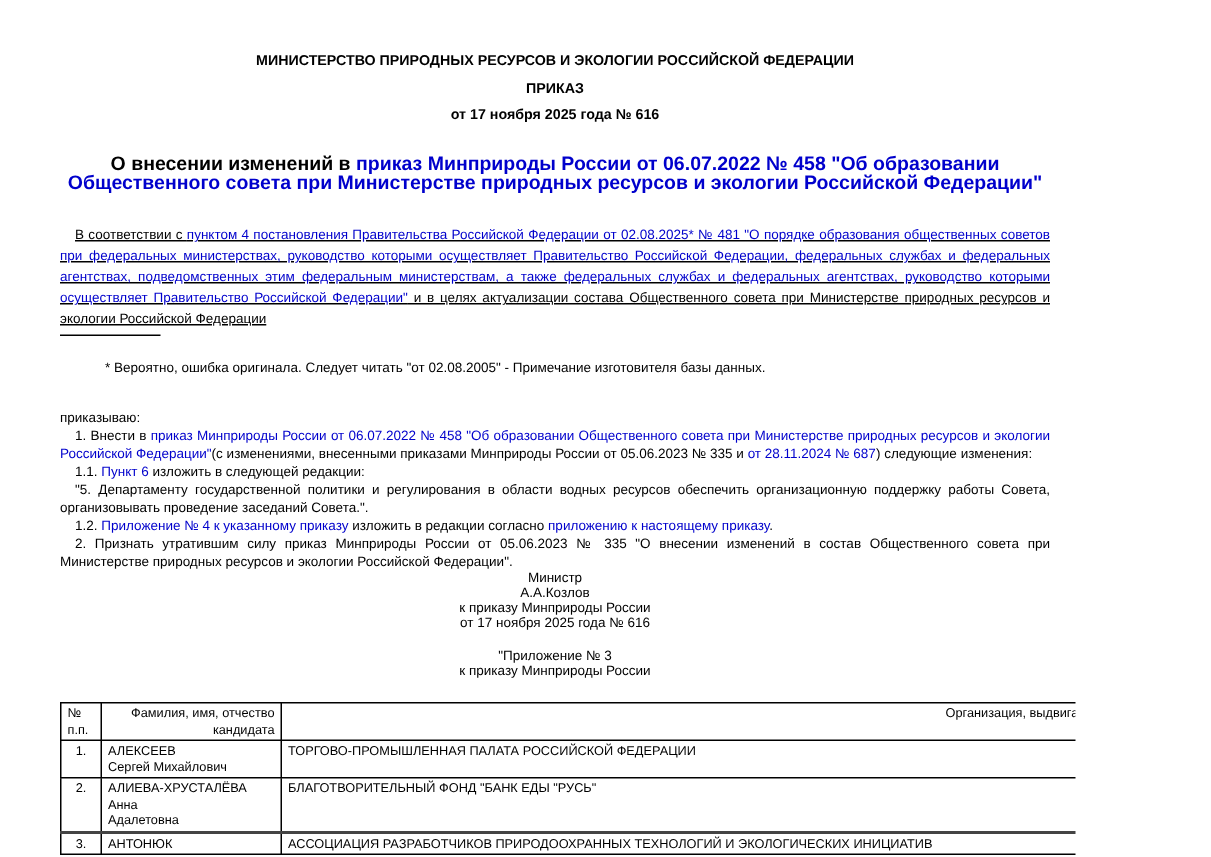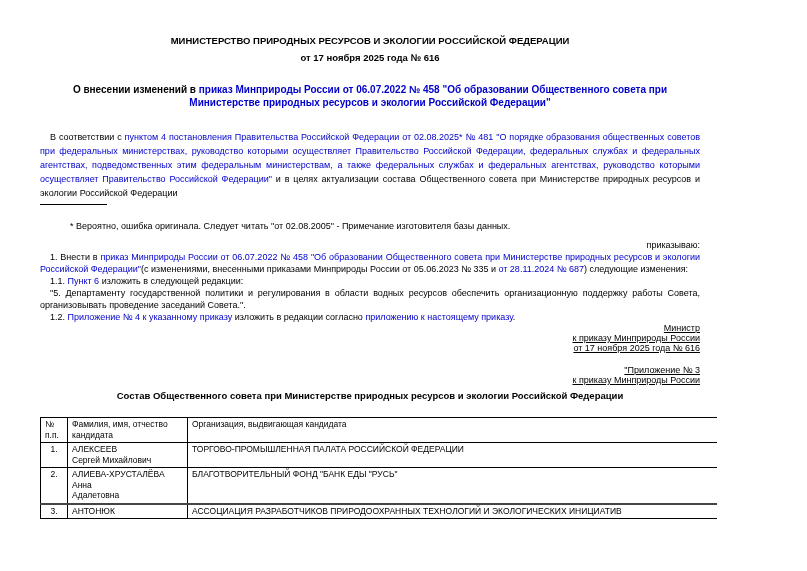--- a/index.html
+++ b/index.html
@@ -14,112 +14,115 @@
     font-family: "Liberation Sans", sans-serif;
     font-size: 9px;
     overflow: hidden;
   }
   .content { padding: 0 17px 0 40px; }
   .centered { text-align: center; }
   .bold { font-weight: bold; }
   .ministry { margin-top: 36px; font-size: 9.5px; line-height: 10px; }
   .doc-type { margin-top: 9px; font-size: 9.5px; line-height: 10px; }
   .doc-date { margin-top: 7px; font-size: 9.5px; line-height: 10px; }
-  .doc-title { margin-top: 20px; font-size: 10px; line-height: 13px; }
+  .doc-title { margin-top: 20px; font-size: 13px; line-height: 13px; }
   .link { color: var(--link-color); }
   .para {
     margin-top: 21px;
     text-align: justify;
     text-indent: 10px;
     line-height: 14px;
+    text-decoration: underline;
   }
   .footnote-sep {
     margin-top: 4px;
     width: 67px;
     border-top: 1px solid #000;
     height: 0;
   }
   .footnote {
     margin-top: 16px;
     text-indent: 30px;
     line-height: 11px;
   }
-  .resolution { margin-top: 7px; line-height: 12px; text-align: right; }
+  .resolution { margin-top: 21px; line-height: 12px; }
   .order-item {
     text-align: justify;
     text-indent: 10px;
     line-height: 12px;
   }
-  .right-block { text-align: right; line-height: 10px; text-decoration: underline; }
+  .right-block { text-align: center; line-height: 10px; }
   .annex-note { margin-top: 0; }
   .annex-header { margin-top: 12px; }
   .appendix-title { margin-top: 6px; font-size: 9.5px; line-height: 10px; }
   table.members {
     margin-top: 16px;
     width: 750px;
     border-collapse: collapse;
     table-layout: fixed;
   }
   table.members td, table.members th {
     border: 1px solid #000;
     font-size: 8.5px;
     font-weight: normal;
     line-height: 10.5px;
     vertical-align: top;
     padding: 1px 4px 2px 4px;
   }
-  table.members th { text-align: left; }
+  table.members th { text-align: right; }
   table.members th.num-h { text-align: left; }
   .col-num { width: 27px; }
   .col-name { width: 120px; }
   td.cell-num { text-align: center; padding-left: 1px; padding-right: 1px; }
   tr.thick-top td { border-top: 2px solid #444; }
 </style>
 </head>
 <body>
 
 <div class="page">
   <div class="content">
 
     <div class="ministry centered bold">МИНИСТЕРСТВО ПРИРОДНЫХ РЕСУРСОВ И ЭКОЛОГИИ РОССИЙСКОЙ ФЕДЕРАЦИИ</div>
+    <div class="doc-type centered bold">ПРИКАЗ</div>
     <div class="doc-date centered bold">от 17 ноября 2025 года № 616</div>
 
     <div class="doc-title centered bold"><span>О внесении изменений в </span><span class="link">приказ Минприроды России от 06.07.2022 № 458 "Об образовании Общественного совета при Министерстве природных ресурсов и экологии Российской Федерации"</span></div>
 
     <div class="para"><span>В соответствии с </span><span class="link">пунктом 4 постановления Правительства Российской Федерации от 02.08.2025* № 481 "О порядке образования общественных советов при федеральных министерствах, руководство которыми осуществляет Правительство Российской Федерации, федеральных службах и федеральных агентствах, подведомственных этим федеральным министерствам, а также федеральных службах и федеральных агентствах, руководство которыми осуществляет Правительство Российской Федерации"</span><span> и в целях актуализации состава Общественного совета при Министерстве природных ресурсов и экологии Российской Федерации</span></div>
 
     <div class="footnote-sep"></div>
     <div class="footnote">* Вероятно, ошибка оригинала. Следует читать "от 02.08.2005" - Примечание изготовителя базы данных.</div>
 
     <div class="resolution">приказываю:</div>
 
     <div class="order-item"><span>1. Внести в </span><span class="link">приказ Минприроды России от 06.07.2022 № 458 "Об образовании Общественного совета при Министерстве природных ресурсов и экологии Российской Федерации"</span><span>(с изменениями, внесенными приказами Минприроды России от 05.06.2023 № 335 и </span><span class="link">от 28.11.2024 № 687</span><span>) следующие изменения:</span></div>
 
     <div class="order-item"><span>1.1. </span><span class="link">Пункт 6</span><span> изложить в следующей редакции:</span></div>
 
     <div class="order-item">"5. Департаменту государственной политики и регулирования в области водных ресурсов обеспечить организационную поддержку работы Совета, организовывать проведение заседаний Совета.".</div>
 
     <div class="order-item"><span>1.2. </span><span class="link">Приложение № 4 к указанному приказу</span><span> изложить в редакции согласно </span><span class="link">приложению к настоящему приказу</span><span>.</span></div>
 
+    <div class="order-item">2. Признать утратившим силу приказ Минприроды России от 05.06.2023 № 335 "О внесении изменений в состав Общественного совета при Министерстве природных ресурсов и экологии Российской Федерации".</div>
 
     <div class="right-block">
       <div>Министр</div>
+      <div>А.А.Козлов</div>
     </div>
 
     <div class="right-block annex-note">
       <div>к приказу Минприроды России</div>
       <div>от 17 ноября 2025 года № 616</div>
     </div>
 
     <div class="right-block annex-header">
       <div>"Приложение № 3</div>
       <div>к приказу Минприроды России</div>
     </div>
 
-    <div class="appendix-title centered bold">Состав Общественного совета при Министерстве природных ресурсов и экологии Российской Федерации</div>
 
     <table class="members">
       <colgroup>
         <col class="col-num">
         <col class="col-name">
         <col class="col-org">
       </colgroup>
       <tbody>
           <tr>
         <th class="num-h">

